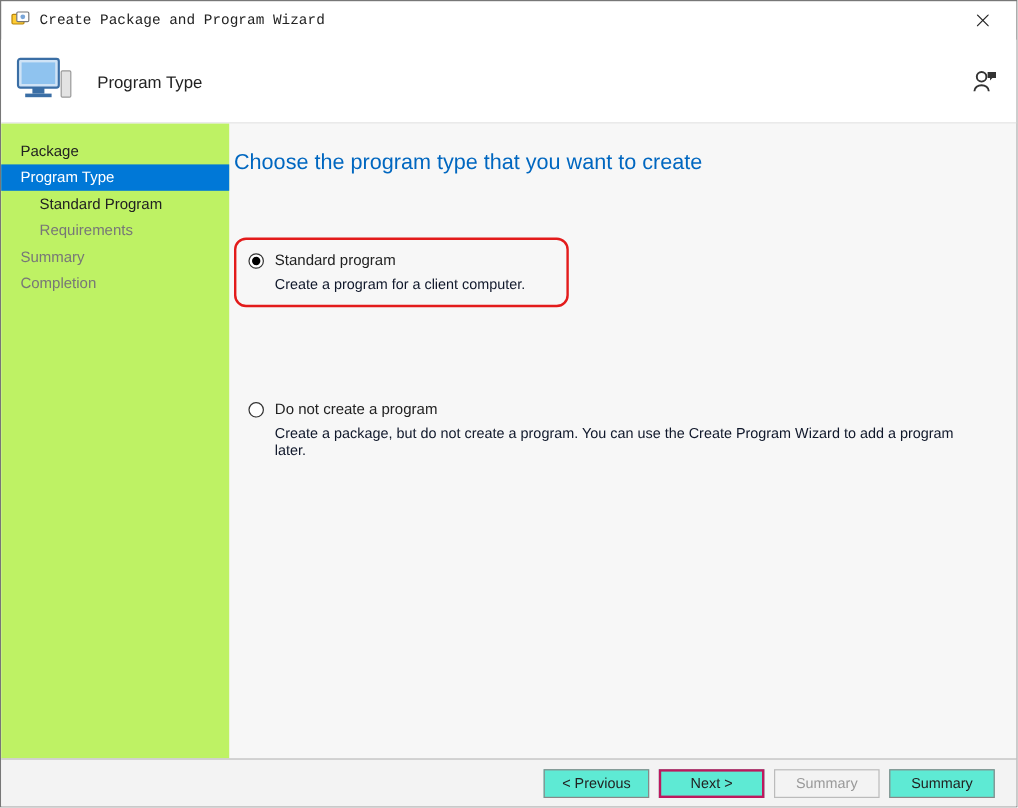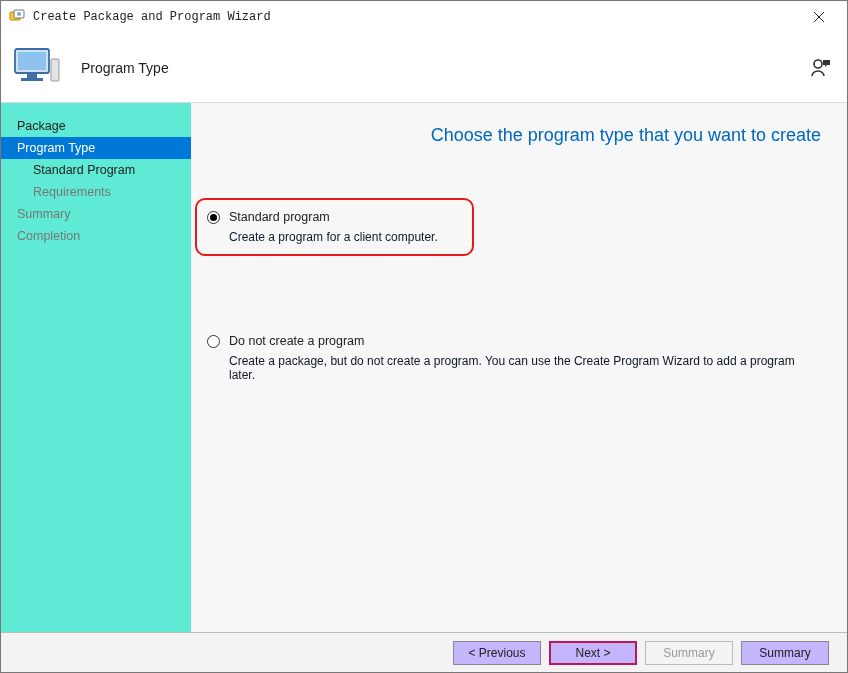--- a/index.html
+++ b/index.html
@@ -12,38 +12,38 @@
   .titlebar .spacer { flex:1; }
   .titlebar .close { width:40px; height:28px; display:flex; align-items:center; justify-content:center; font-size:14px; cursor:default; }
   
   .headerband { height:70px; border-bottom:1px solid #ddd; display:flex; align-items:center; padding-left:12px; padding-right:14px; background:#fff; }
   .headerband .monitor { width:50px; height:50px; margin-right:18px; }
   .headerband .htitle { font-size:14px; color:#222; }
   .headerband .hspacer { flex:1; }
   .headerband .feedback { width:24px; height:24px; }
   
   .body { flex:1; display:flex; background:#f7f7f7; min-height:0; }
-  .sidebar { width:190px; background:#5eead4; padding-top:12px; }
+  .sidebar { width:190px; background:#bef264; padding-top:12px; }
   .nav-item { padding:4px 0 4px 16px; font-size:12.5px; color:#222; cursor:default; }
   .nav-item.sub { padding-left:32px; }
   .nav-item.active { background:#0078d7; color:#fff; }
   .nav-item.muted { color:#777; }
   .content { flex:1; padding:22px 26px 10px 4px; position:relative; }
-  .content h1 { margin:0 0 52px 0; font-size:18px; font-weight:400; color:#0067c0;text-align:right; }
+  .content h1 { margin:0 0 52px 0; font-size:18px; font-weight:400; color:#0067c0; }
   .opt { margin-bottom:48px; }
   .opt .row { display:flex; align-items:center; }
   .radio { width:13px; height:13px; border:1px solid #333; border-radius:50%; margin-right:9px; display:inline-flex; align-items:center; justify-content:center; background:#fff; }
   .radio.sel::after { content:""; width:7px; height:7px; background:#000; border-radius:50%; display:block; }
   .opt .lbl { font-size:12.5px; }
   .opt .desc { margin-left:22px; margin-top:6px; font-size:12px; color:#0f172a; }
   .highlight { border:2px solid #e31b1b; border-radius:10px; padding:10px 34px 10px 10px; display:inline-block; margin-left:-12px; }
   .opt-block { padding-left:12px; }
   
   .footer { height:40px; border-top:1px solid #bbb; background:#f3f3f3; display:flex; align-items:center; justify-content:flex-end; padding-right:18px; gap:8px; }
-  .btn { min-width:88px; height:24px; border:1px solid #888; background:#c4b5fd; font-size:12px; display:flex; align-items:center; justify-content:center; cursor:default; padding:0 8px; }
+  .btn { min-width:88px; height:24px; border:1px solid #888; background:#5eead4; font-size:12px; display:flex; align-items:center; justify-content:center; cursor:default; padding:0 8px; }
   .btn.primary { border:2px solid #be185d; }
   .btn.disabled { color:#9a9a9a; border-color:#bbb; background:#f3f3f3; }
 </style>
 </head>
 <body>
 
 <div class="window">
 
   <div class="titlebar">
     <span class="ico">

